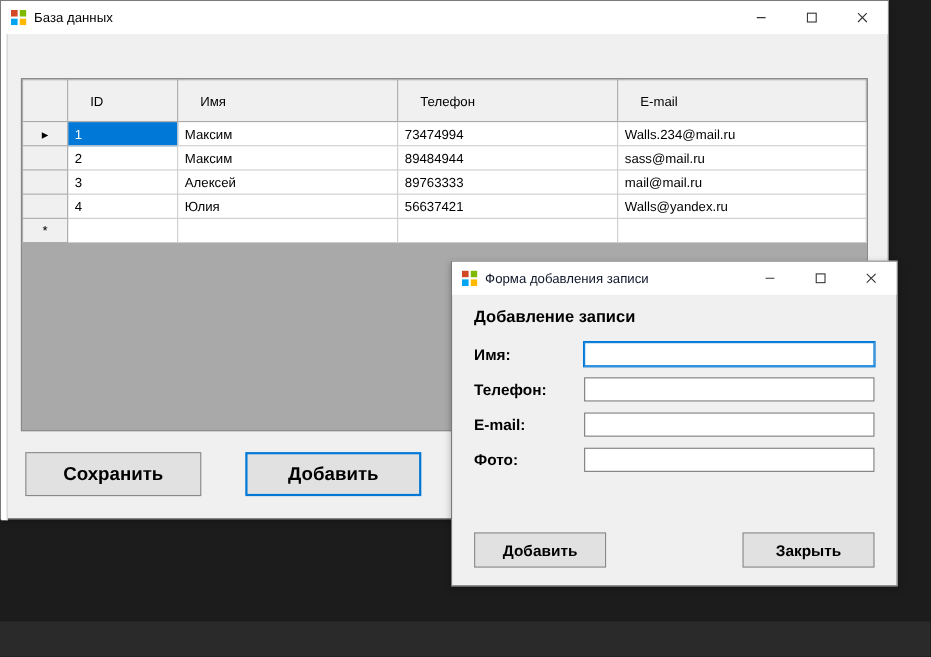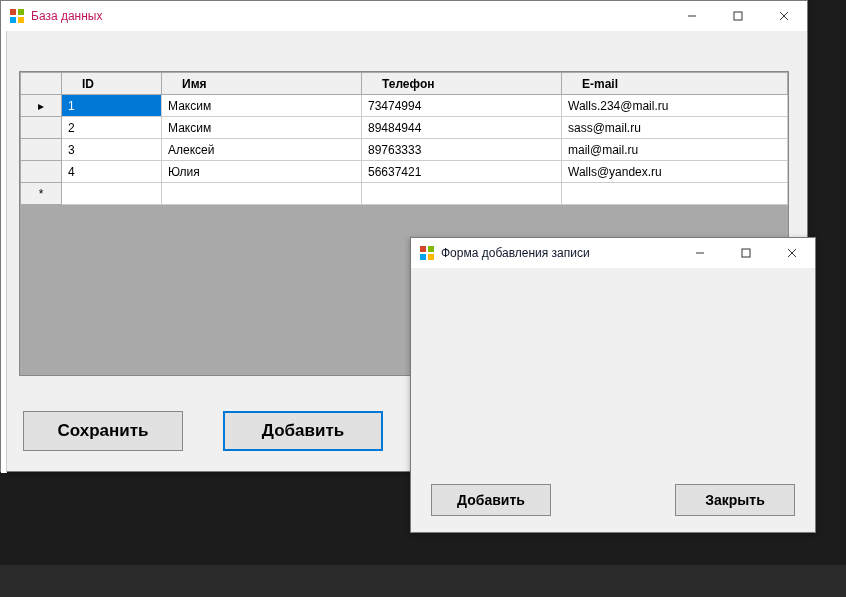--- a/index.html
+++ b/index.html
@@ -17,21 +17,21 @@
       border: 1px solid #7a7a7a;
       box-shadow: 0 2px 6px rgba(0,0,0,0.3);
     }
     .titlebar {
       height: 30px;
       background: #ffffff;
       display: flex;
       align-items: center;
       padding-left: 8px;
       font-size: 12px;
-      color: #be185d;
+      color: #000000;
     }
     .titlebar .app-icon {
       width: 16px; height: 16px;
       margin-right: 6px;
       display: inline-flex;
       align-items: center;
       justify-content: center;
     }
     .titlebar .spacer { flex: 1; }
     .win-btn {
@@ -58,22 +58,22 @@
       width: 100%;
       border-collapse: collapse;
       background: #ffffff;
       font-size: 12px;
     }
     table.datagrid th {
       background: #f0f0f0;
       border: 1px solid #aaa;
       padding: 3px 20px;
       text-align: left;
-      font-weight: bold;
-      height: 22px;
+      font-weight: normal;
+      height: 38px;
     }
     table.datagrid td {
       border: 1px solid #ccc;
       padding: 3px 6px;
       height: 22px;
     }
     table.datagrid td.rowhead, table.datagrid th.rowhead-corner {
       background: #f0f0f0;
       border: 1px solid #aaa;
       width: 30px;
@@ -293,17 +293,37 @@
           <rect x="1" y="1" width="8" height="8" fill="none" stroke="#333" stroke-width="1"></rect>
         </svg>
     </button>
     <button class="win-btn close">
       <svg width="10" height="10">
           <line x1="1" y1="1" x2="9" y2="9" stroke="#333" stroke-width="1"></line>
           <line x1="9" y1="1" x2="1" y2="9" stroke="#333" stroke-width="1"></line>
         </svg>
     </button>
   </div>
+  <div class="dialog-body">
+    <div class="dialog-heading">Добавление записи</div>
+
+    <div class="form-row">
+      <label>Имя:</label>
+      <input class="focused" type="text" value="" style="">
+    </div>
+    <div class="form-row">
+      <label>Телефон:</label>
+      <input type="text" value="" style="">
+    </div>
+    <div class="form-row">
+      <label>E-mail:</label>
+      <input type="text" value="" style="">
+    </div>
+    <div class="form-row">
+      <label>Фото:</label>
+      <input type="text" value="" style="">
+    </div>
+  </div>
   <div class="dialog-buttons">
     <button class="dlg-btn">Добавить</button>
     <button class="dlg-btn">Закрыть</button>
   </div>
 </div>
 
 </body></html>

